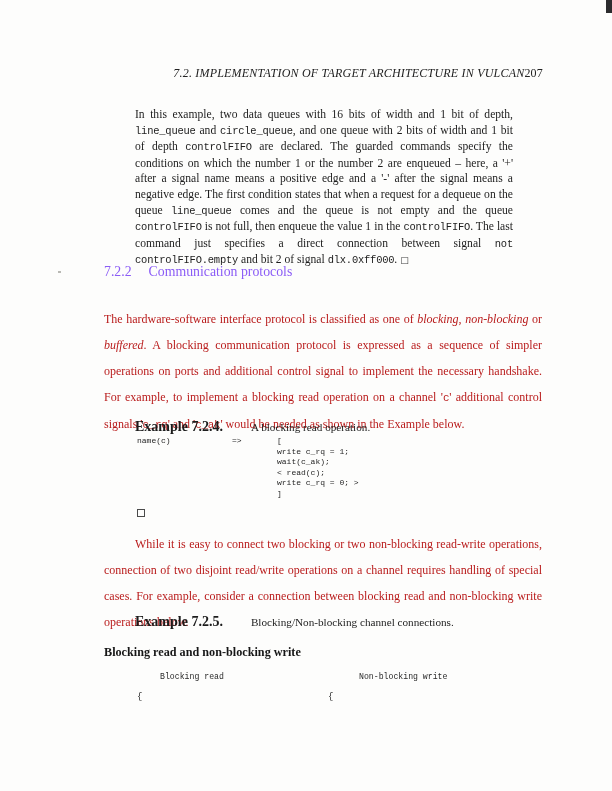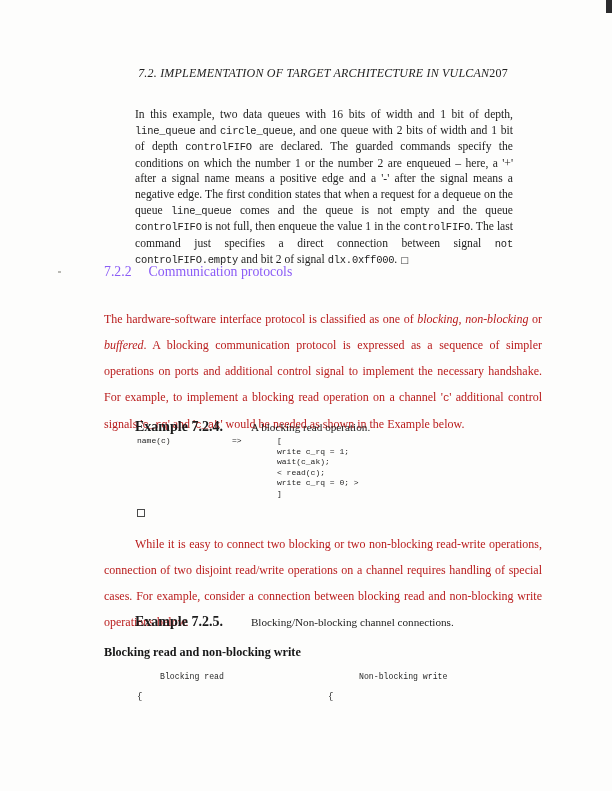--- a/index.html
+++ b/index.html
@@ -13,21 +13,21 @@
     position: relative;
     width: 612px; height: 791px;
     background: #fdfdfc;
     overflow: hidden;
   }
   .abs { position: absolute; }
 
   
   #running-header {
     left: 103px; top: 66px; width: 440px;
-    display: flex; justify-content: center;
+    display: flex; justify-content: flex-end;
     font-style: italic; font-size: 12px; letter-spacing: 0.2px;
     color: #222;
   }
   #running-header .pageno { font-style: normal; font-size: 12px; }
 
   
   #example-para {
     left: 135px; top: 107px; width: 378px;
     font-size: 11.6px; line-height: 15.6px;
     text-align: justify; color: #1c1c1c;

